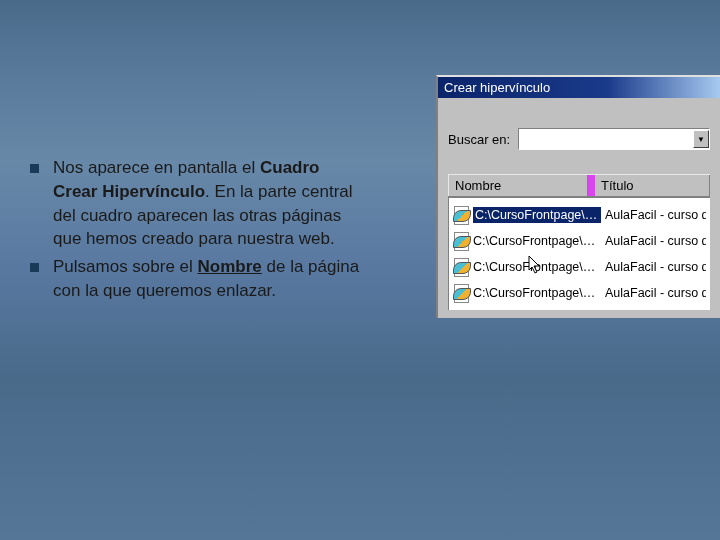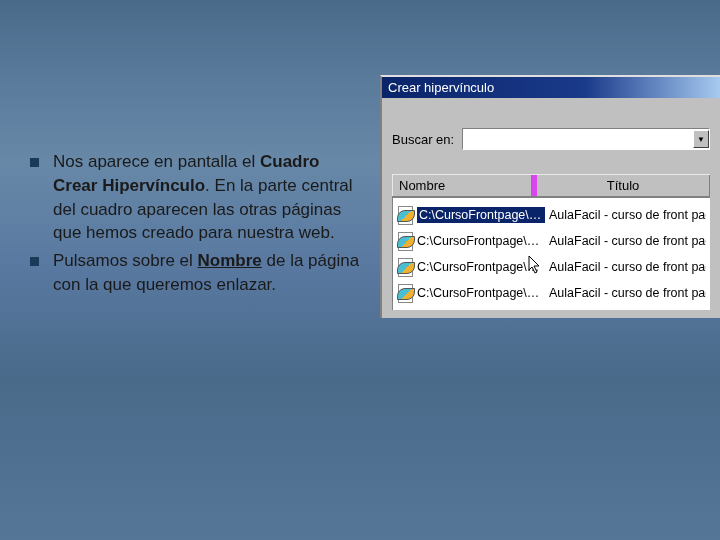--- a/index.html
+++ b/index.html
@@ -7,21 +7,21 @@
     width: 720px;
     height: 540px;
     background: linear-gradient(180deg, #4a6a8a 0%, #5a7b9b 15%, #6888a8 30%, #5878a0 50%, #4a6a8a 70%, #567698 100%);
     font-family: Verdana, Arial, sans-serif;
     overflow: hidden;
     position: relative;
   }
   .content-area {
     position: absolute;
     left: 30px;
-    top: 150px;
+    top: 156px;
     width: 330px;
   }
   .bullet-item {
     display: flex;
     align-items: flex-start;
     margin-bottom: 4px;
   }
   .bullet {
     width: 9px;
     height: 9px;
@@ -36,21 +36,21 @@
     line-height: 1.4;
   }
   .bold-term { font-weight: bold; }
   .underline-term { font-weight: bold; text-decoration: underline; }
 
   
   .dialog {
     position: absolute;
     right: 0;
     top: 75px;
-    width: 340px;
+    width: 284px;
     background: #c0c0c0;
     border-left: 2px solid #808080;
     border-top: 2px solid #dfdfdf;
   }
   .titlebar {
     background: linear-gradient(90deg, #0a246a 0%, #1a3a8a 60%, #a6caf0 100%);
     color: #fff;
     padding: 3px 6px;
     font-size: 13px;
     font-family: "MS Sans Serif", Tahoma, sans-serif;
@@ -98,21 +98,21 @@
   .header-row {
     margin-top: 24px;
     display: flex;
     border-bottom: 1px solid #808080;
     border-top: 1px solid #e8e8e8;
     font-size: 13px;
     font-family: "MS Sans Serif", Tahoma, sans-serif;
     background: #c0c0c0;
   }
   .col-nombre { width: 140px; padding: 3px 6px; border-right: 1px solid #808080; border-left: 1px solid #e8e8e8; }
-  .col-titulo { flex: 1; padding: 3px 6px; border-left: 5px solid #d946ef; border-right: 1px solid #808080; text-align: center; }
+  .col-titulo { flex: 1; padding: 3px 6px; border-left: 7px solid #d946ef; border-right: 1px solid #808080; }
 
   .listbox {
     background: #fff;
     border-top: 1px solid #808080;
     border-left: 1px solid #808080;
     padding: 4px 0;
   }
   .list-row {
     display: flex;
     align-items: center;

